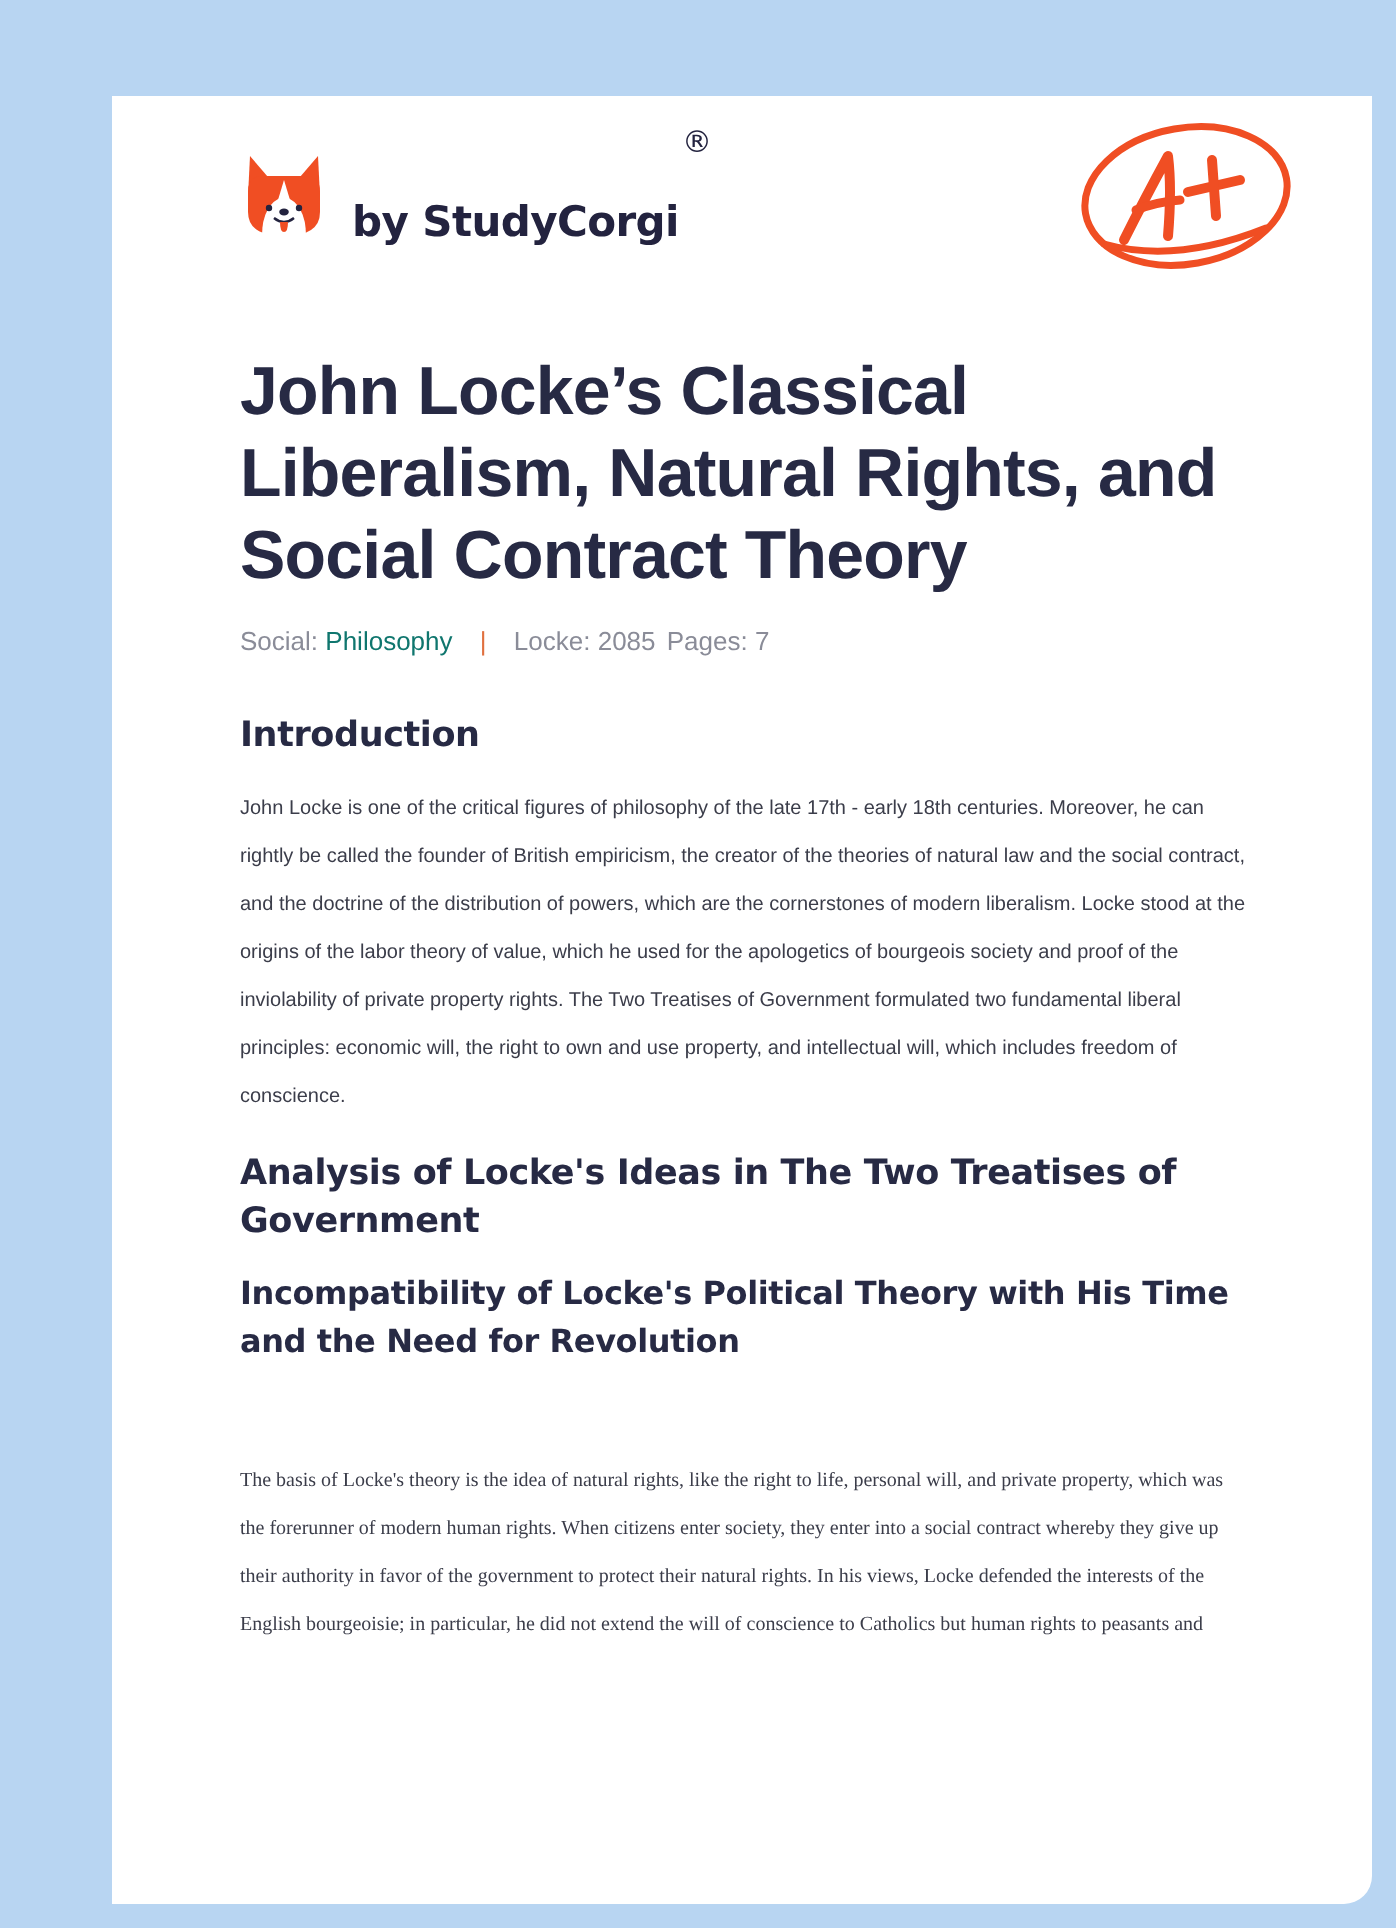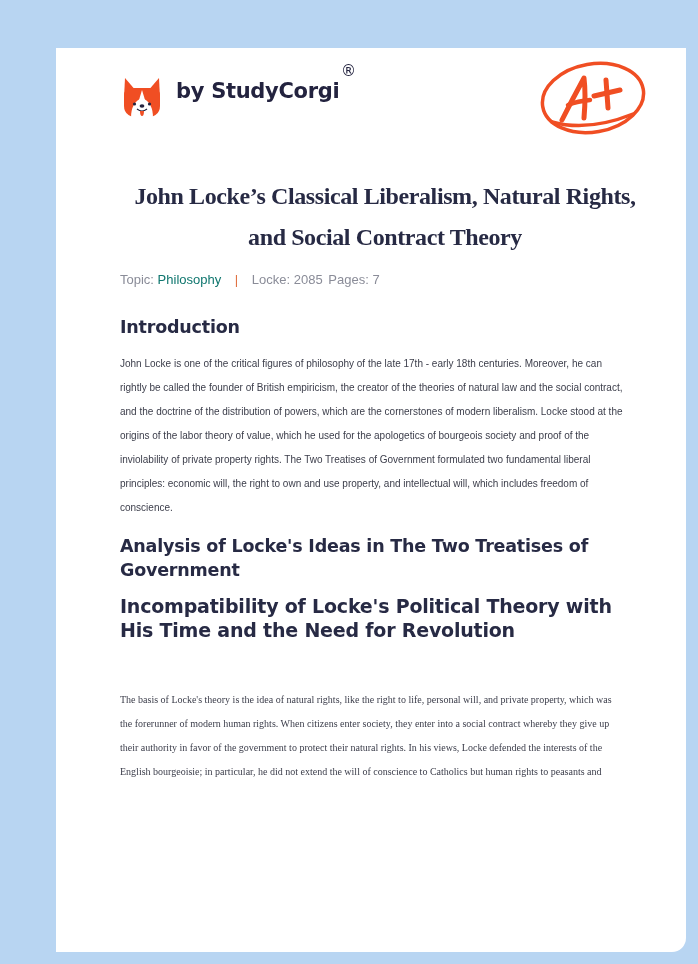--- a/index.html
+++ b/index.html
@@ -28,21 +28,21 @@
     position: absolute;
     left: 0; top: 0;
     width: 630px;
     height: 120px;
   }
   .logo {
     position: absolute;
     left: 66px;
     top: 28px;
     display: flex;
-    align-items: flex-start;
+    align-items: flex-end;
   }
   .logo-icon {
     width: 40px;
     height: 44px;
     display: block;
   }
   .logo-text {
     margin-left: 14px;
     font-family: "DejaVu Sans", sans-serif;
     font-weight: bold;
@@ -68,28 +68,27 @@
     height: 80px;
   }
   .content {
     position: absolute;
     left: 64px;
     top: 128px;
     width: 520px;
   }
   .title {
     margin: 0;
-    font-family: Liberation Serif, serif;
-    font-weight: bold;
-    font-size: 24px;
+    font-family: Liberation Sans, sans-serif;
+    font-weight: bold;
+    font-size: 34px;
     line-height: 41px;
     color: #272a44;
     letter-spacing: -0.4px;
     width: 530px;
-    text-align: center;
   }
   .meta {
     margin-top: 12px;
     font-size: 13px;
     color: #8a8c98;
     font-family: "Liberation Sans", sans-serif;
     height: 20px;
     line-height: 20px;
   }
   .meta .topic-value {
@@ -111,21 +110,21 @@
     color: #272a44;
     letter-spacing: -0.2px;
   }
   h2.section.first {
     margin-top: 25px;
   }
   h3.sub {
     margin: 12px 0 0 0;
     font-family: "DejaVu Sans", sans-serif;
     font-weight: bold;
-    font-size: 19px;
+    font-size: 16px;
     line-height: 24px;
     color: #272a44;
     letter-spacing: -0.2px;
   }
   p.body {
     margin: 0;
     font-family: "Liberation Sans", sans-serif;
     font-size: 10px;
     line-height: 24px;
     color: #3b3d4a;
@@ -178,21 +177,21 @@
 
       <path d="M56 36 L82 30" fill="none" stroke="#f04e23" stroke-width="5" stroke-linecap="round"></path>
       <path d="M68 20 L70 48" fill="none" stroke="#f04e23" stroke-width="5" stroke-linecap="round"></path>
     </svg>
   </div>
 
   <div class="content">
     <h1 class="title">John Locke’s Classical Liberalism, Natural Rights, and Social Contract Theory</h1>
 
     <div class="meta">
-      <span>Topic:</span>
+      <span>Social:</span>
       <span class="topic-value">Philosophy</span>
       <span class="sep">|</span>
       <span>Locke:</span>
       <span>2085</span>
       <span class="gap">Pages:</span>
       <span>7</span>
     </div>
 
     <h2 class="section first">Introduction</h2>
     <p class="body intro">John Locke is one of the critical figures of philosophy of the late 17th - early 18th centuries. Moreover, he can rightly be called the founder of British empiricism, the creator of the theories of natural law and the social contract, and the doctrine of the distribution of powers, which are the cornerstones of modern liberalism. Locke stood at the origins of the labor theory of value, which he used for the apologetics of bourgeois society and proof of the inviolability of private property rights. The Two Treatises of Government formulated two fundamental liberal principles: economic will, the right to own and use property, and intellectual will, which includes freedom of conscience.</p>

